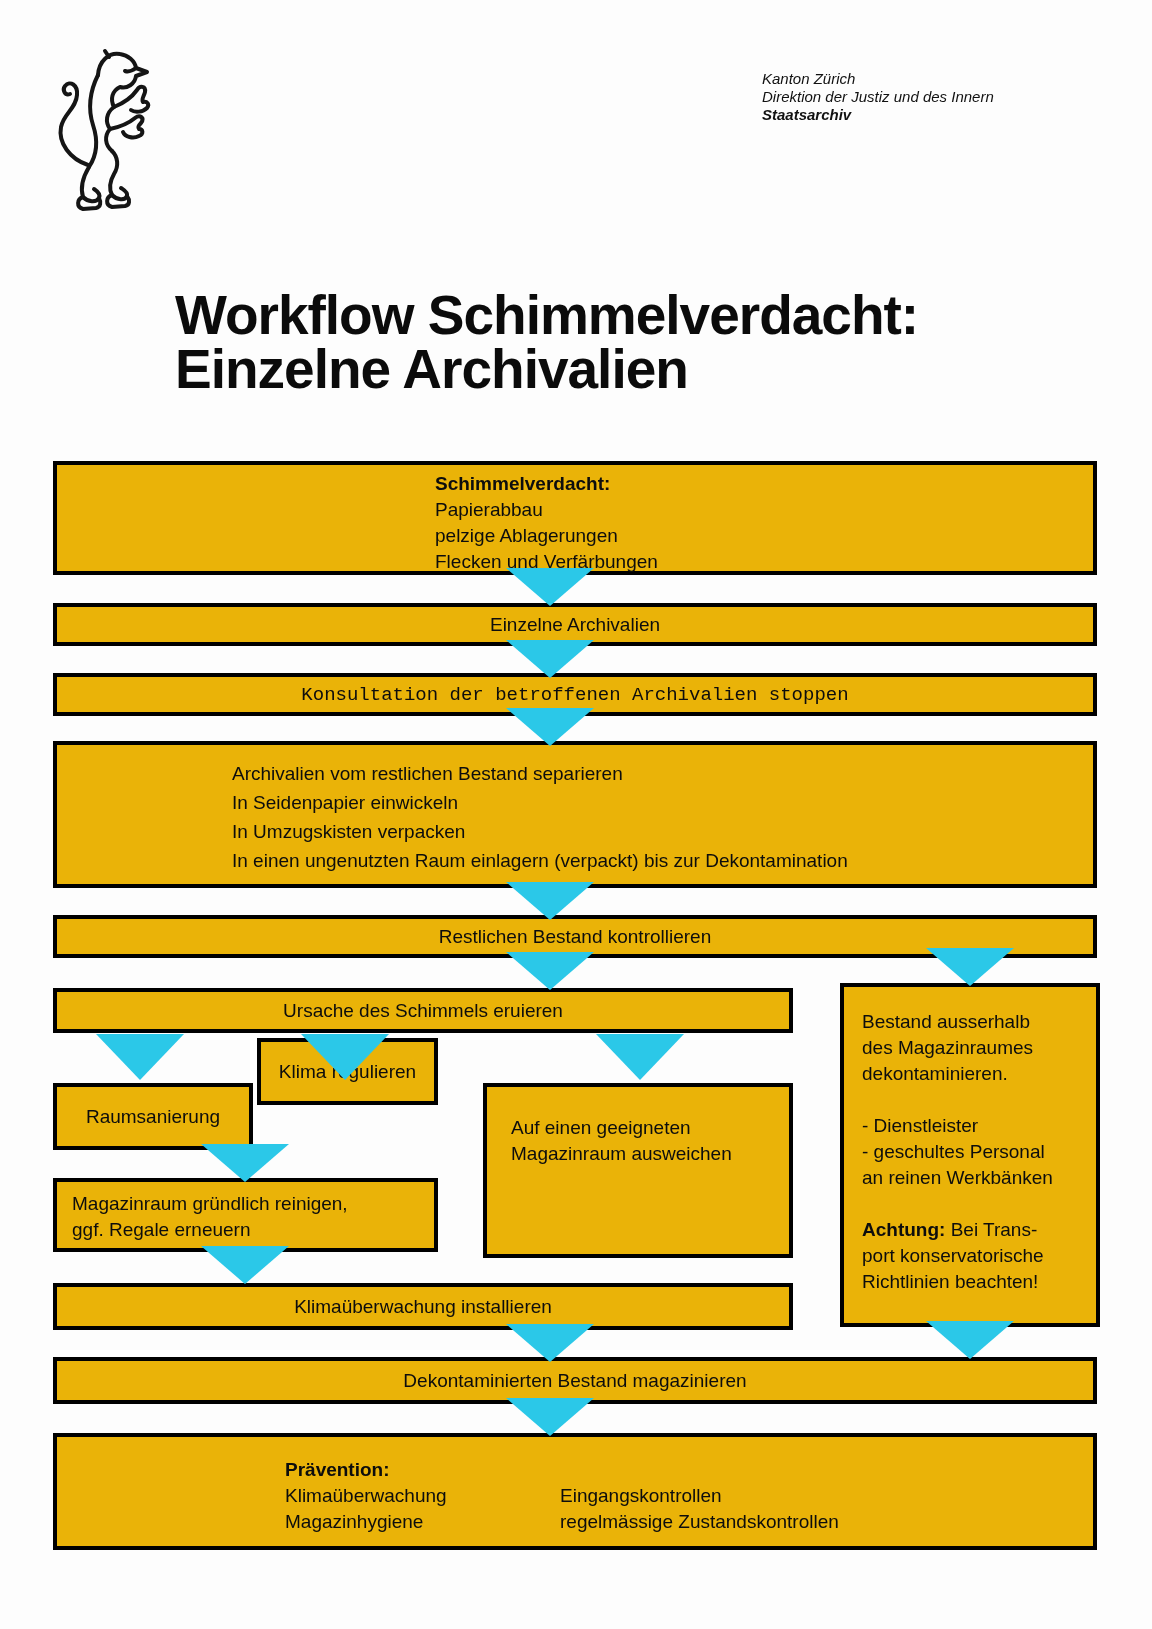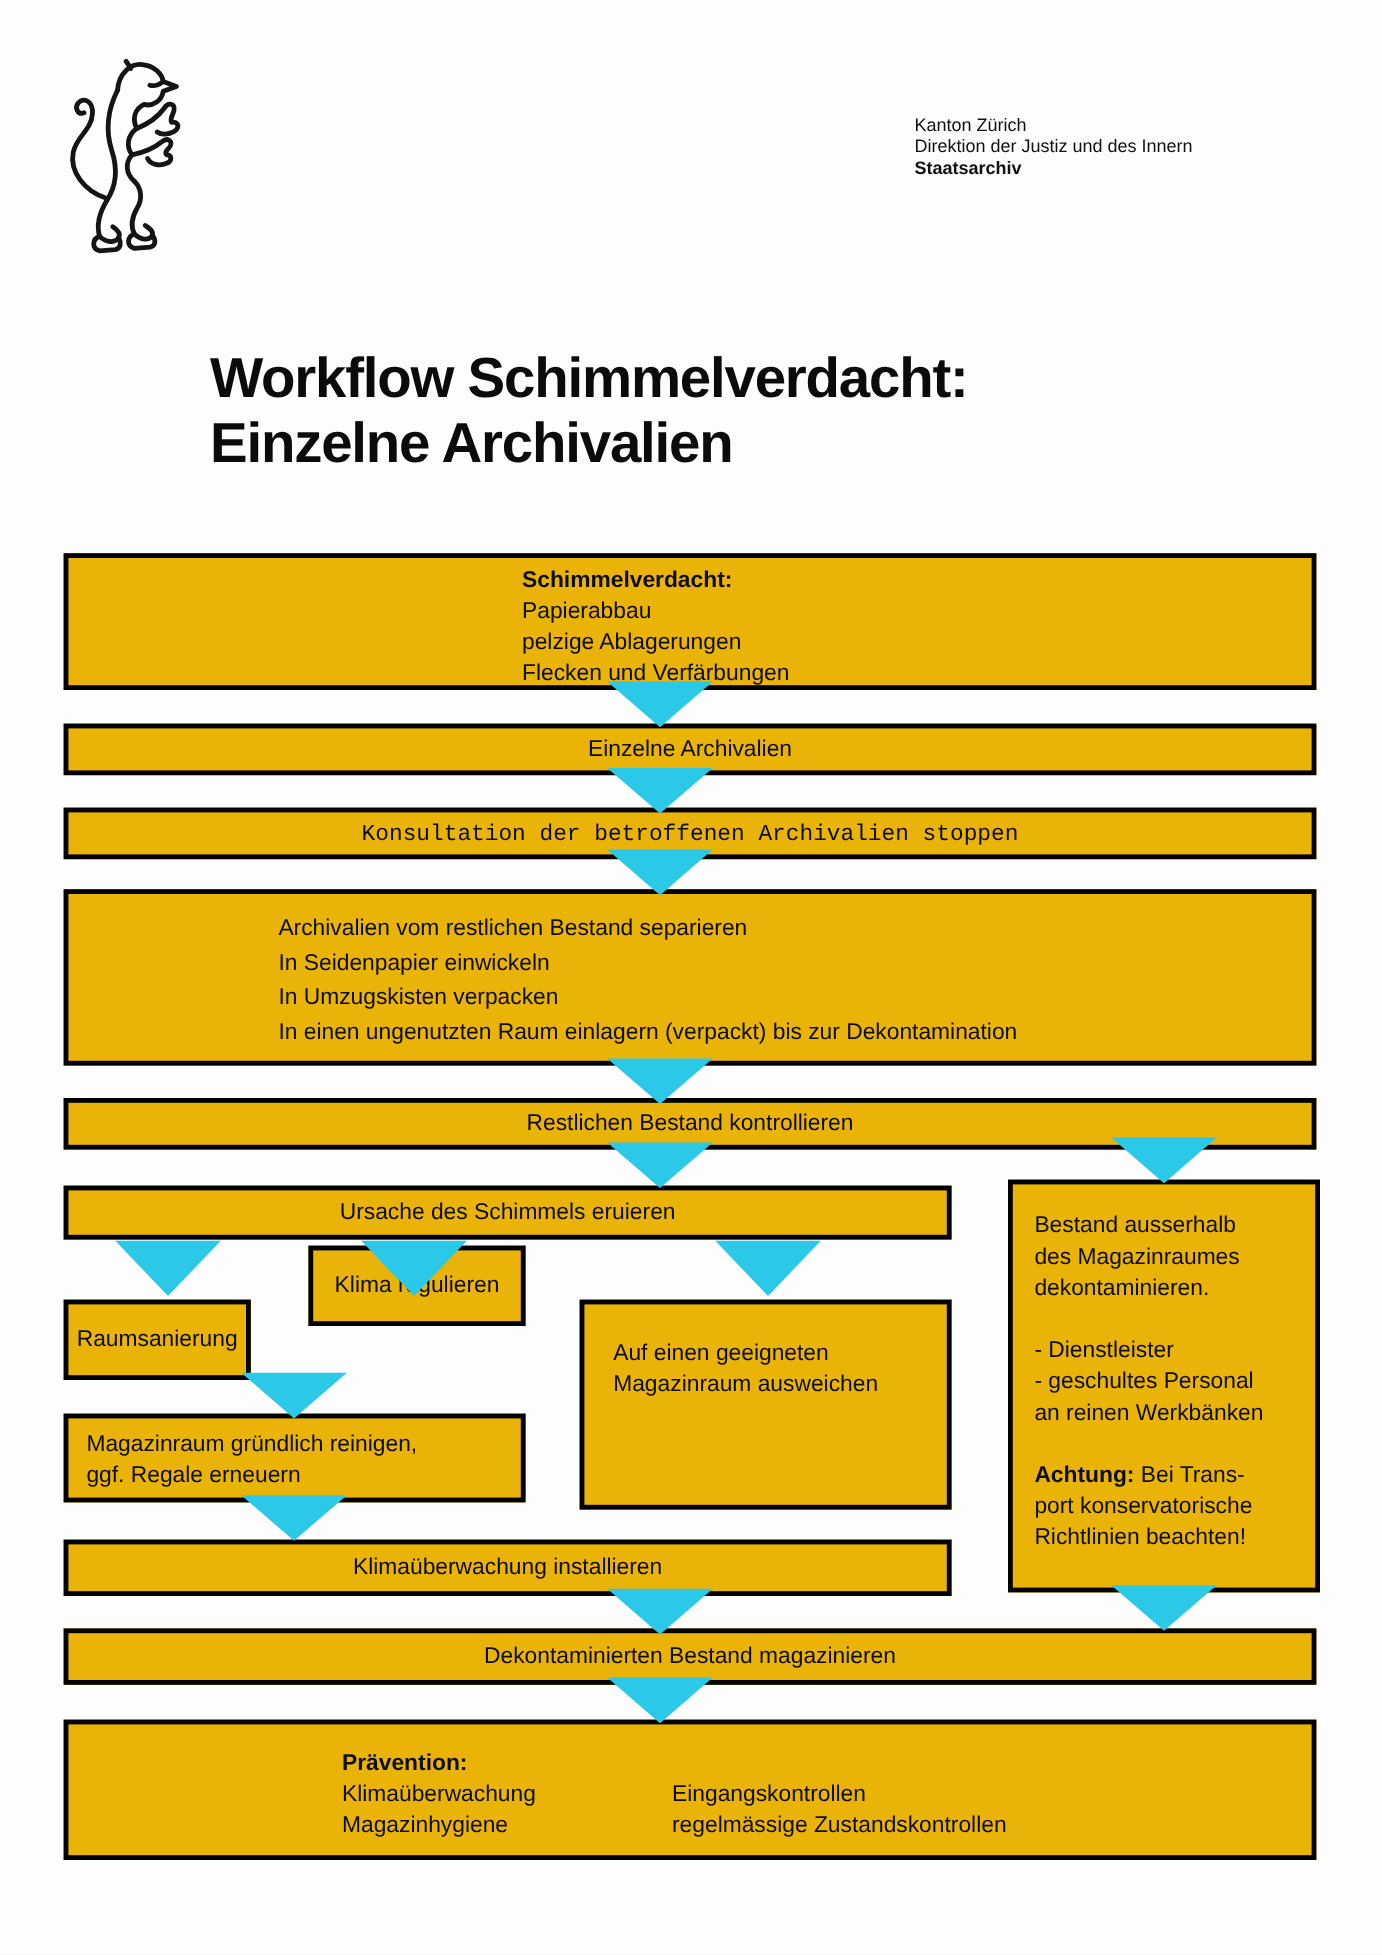--- a/index.html
+++ b/index.html
@@ -2,25 +2,25 @@
 <html style="--arrow: #2bc8e8; --ink: #111111;"><head>
 <meta charset="utf-8">
 <style>
   :root { --arrow:#2bc8e8; --ink:#111111; }
   html,body { margin:0; padding:0; background:#e8e8e8; }
   #page {
     position:relative; width:1152px; height:1629px; margin:0 auto;
     background:#fdfdfd; overflow:hidden;
     font-family:"Liberation Sans", sans-serif; color:var(--ink);
   }
-  .org { position:absolute; left:762px; top:96px; font-size:15px; line-height:18px; }
+  .org { position:absolute; left:762px; top:70px; font-size:15px; line-height:18px;font-style:italic; }
   .org .b { font-weight:bold; }
   h1.title {
     position:absolute; left:175px; top:288px; margin:0;
-    font-size:47px; line-height:54px; font-weight:bold; letter-spacing:-1px; color:#0b0b0b;
+    font-size:55px; line-height:54px; font-weight:bold; letter-spacing:-1px; color:#0b0b0b;
   }
   .box {
     position:absolute; box-sizing:border-box; background:#eab308;
     border:4px solid #000; font-size:19px; line-height:26px; color:#0d0d0d;
   }
   .center { display:flex; align-items:center; justify-content:center; text-align:center; }
   .bold { font-weight:bold; }
   .arrow {
     position:absolute; width:0; height:0;
     border-left:44px solid transparent; border-right:44px solid transparent;
@@ -108,21 +108,21 @@
       <div>- Dienstleister</div>
       <div>- geschultes Personal</div>
       <div>an reinen Werkbänken</div>
       <div class="spacer"></div>
       <div><span class="bold">Achtung:</span><span> Bei Trans-</span></div>
       <div>port konservatorische</div>
       <div>Richtlinien beachten!</div>
     </div>
   </div>
 
-  <div class="box center" style="left:53px; top:1083px; width:156px; height:67px;">
+  <div class="box center" style="left:53px; top:1083px; width:200px; height:67px;">
     <span>Raumsanierung</span>
   </div>
 
   <div class="box center" style="left:257px; top:1038px; width:181px; height:67px;">
     <span>Klima regulieren</span>
   </div>
 
   <div class="box" style="left:483px; top:1083px; width:310px; height:175px;">
     <div style="padding:28px 8px 0 24px;">
       <div>Auf einen geeigneten</div>

